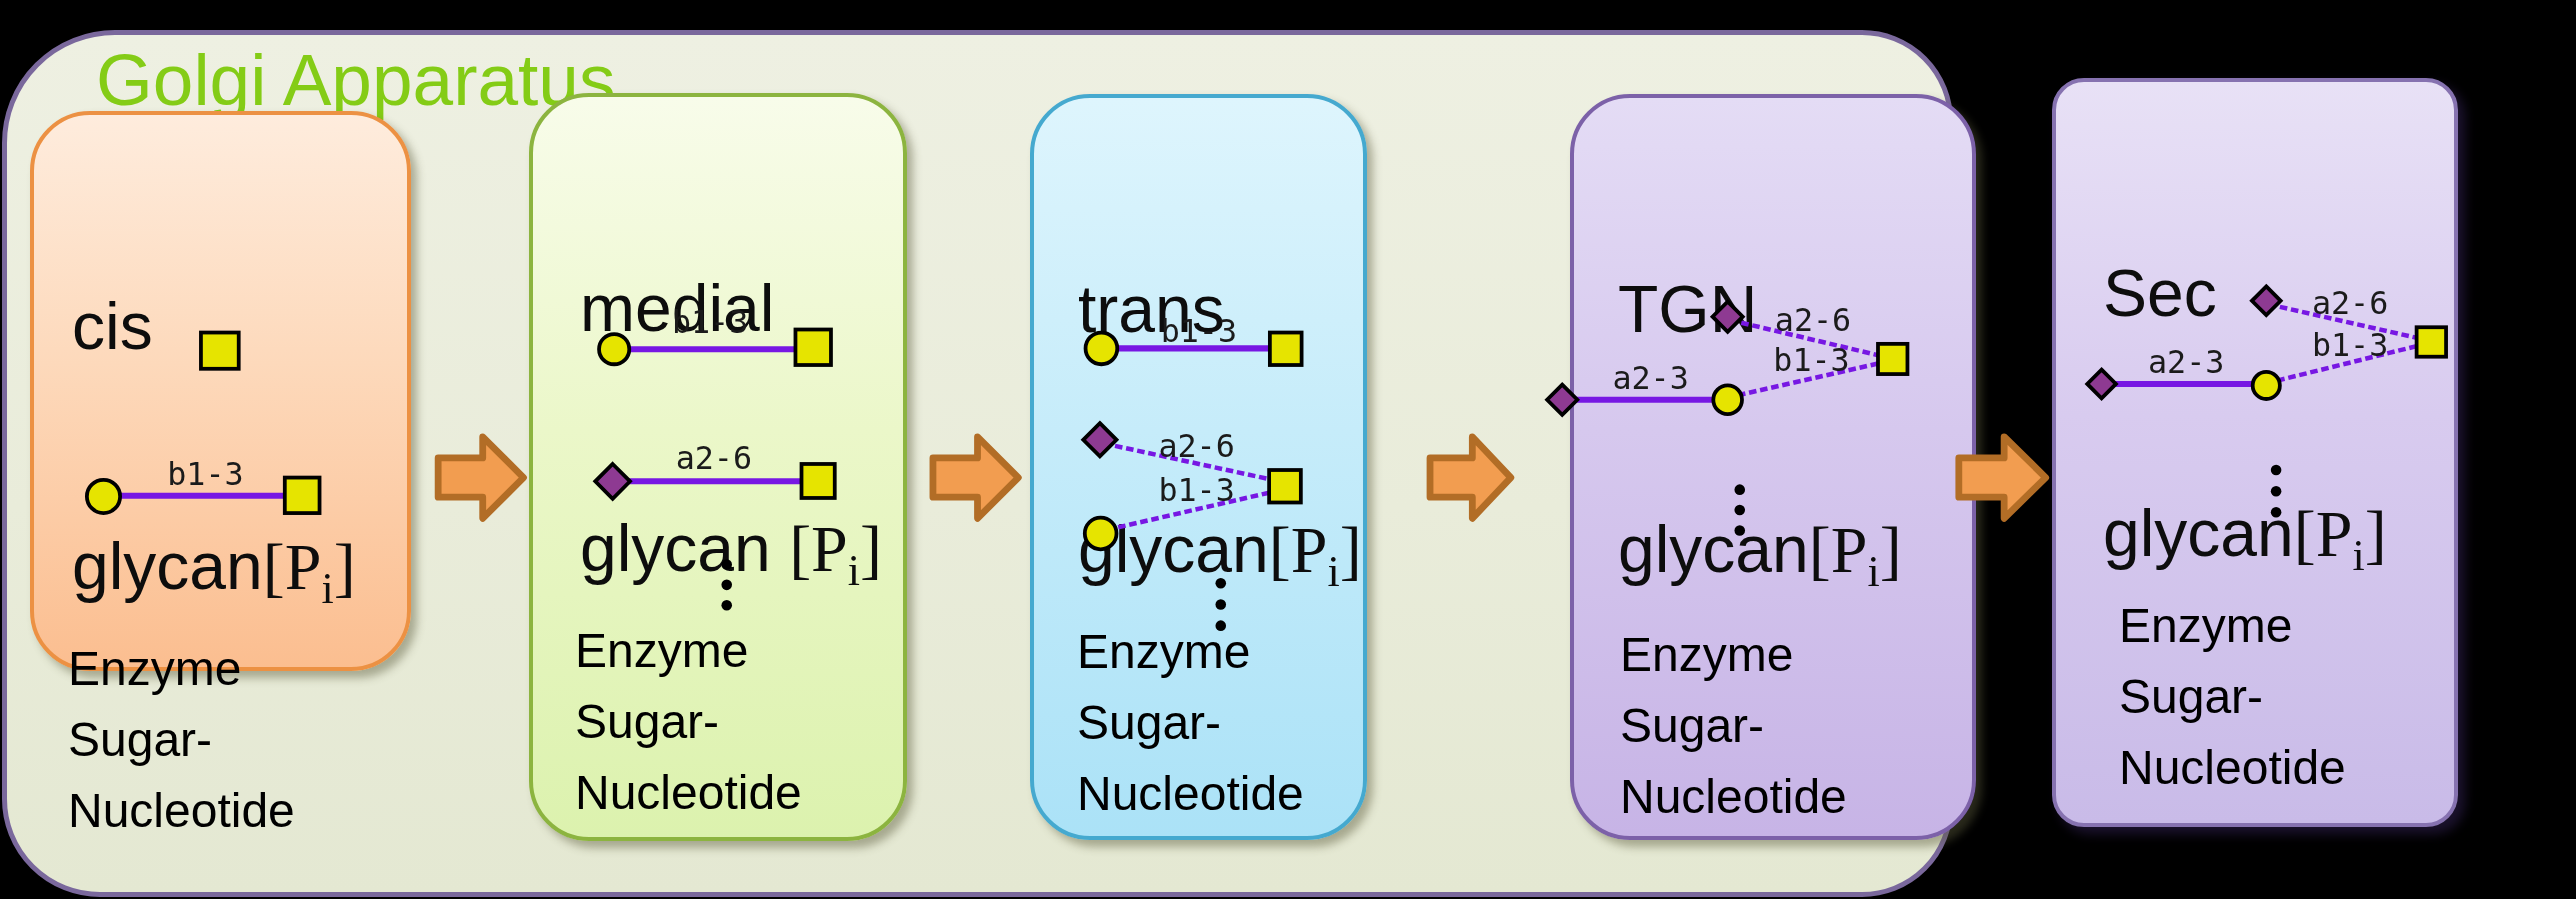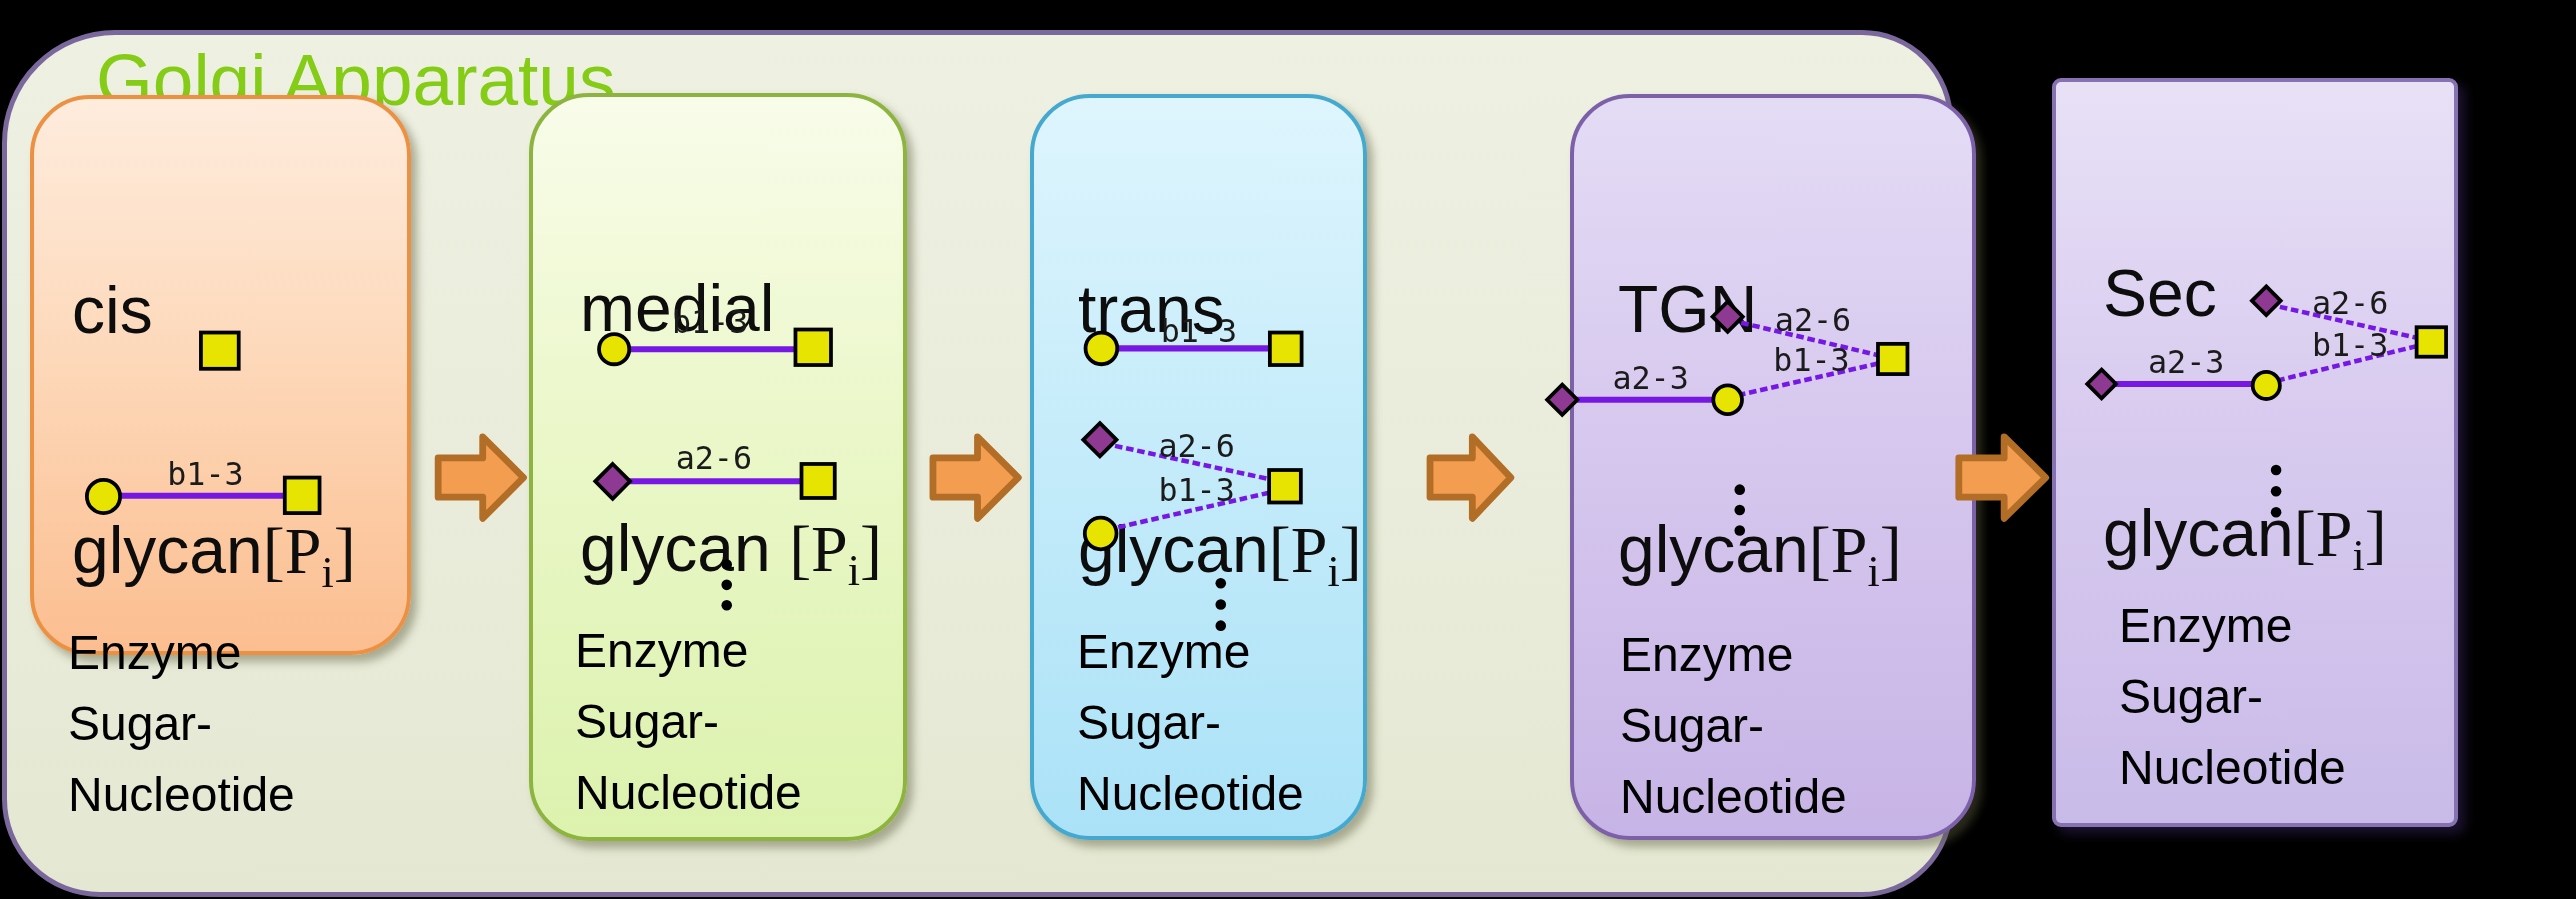--- a/index.html
+++ b/index.html
@@ -3,33 +3,33 @@
 <meta charset="utf-8">
 <style>
   html,body{margin:0;padding:0;background:#000;}
   .stage{position:relative;width:2576px;height:900px;background:#000;overflow:hidden;
          font-family:"Liberation Sans",sans-serif;}
   .golgi{position:absolute;left:1.5px;top:30px;width:1951px;height:867px;box-sizing:border-box;
          border:5.3px solid #7a689c;border-radius:113px 91px 91px 98px;
          background:linear-gradient(180deg,#eef0e2 0%,#e9ecda 55%,#e4e8d2 100%);}
   .page-title{position:absolute;left:96px;top:38px;font-size:73px;line-height:83px;color:#84cc16;}
   .box{position:absolute;box-sizing:border-box;border-radius:60px;}
-  .box-cis{left:30px;top:95px;width:381px;height:560px;border:4.5px solid #ec9143;
+  .box-cis{left:30px;top:111px;width:381px;height:560px;border:4.5px solid #ec9143;
       background:linear-gradient(180deg,#feecdd 0%,#fdd9bb 45%,#fbbe90 100%);
       box-shadow:6px 6.8px 9px rgba(90,90,60,.45);}
   .box-medial{left:529px;top:93px;width:378px;height:748px;border:4.5px solid #8cb43f;
       background:linear-gradient(180deg,#f8fcea 0%,#ebf7c9 45%,#dcf2ae 100%);
       box-shadow:6px 6.8px 9px rgba(90,90,60,.45);}
   .box-trans{left:1030px;top:94px;width:337px;height:746px;border:4.5px solid #45a9cf;
       background:linear-gradient(180deg,#def5fd 0%,#c6ecfa 45%,#abe2f7 100%);
       box-shadow:6px 6.8px 9px rgba(90,90,60,.45);}
   .box-tgn{left:1570px;top:94px;width:406px;height:746px;border:4.5px solid #7c61a8;
       background:linear-gradient(180deg,#e4dcf5 0%,#d6c8ee 45%,#c7b4e6 100%);
       box-shadow:6px 6.8px 9px rgba(90,90,60,.45);}
-  .box-sec{left:2052px;top:78px;width:406px;height:749px;border:4.5px solid #8672b0;border-radius:9px;
+  .box-sec{left:2052px;top:78px;width:406px;height:749px;border:4.5px solid #8672b0;border-radius:32px;
       background:linear-gradient(180deg,#e8e1f6 0%,#d8cbef 45%,#c9bbe8 100%);
       box-shadow:6.8px 6.8px 10.6px rgba(30,20,50,.9);}
   .box-title{position:absolute;left:0;top:10.6px;width:100%;font-size:66px;line-height:80px;color:#0d0d0d;white-space:pre;}
   .bt-line{padding-left:36px;}
   .box-cis  .bt-line{padding-left:38px;}
   .box-medial .bt-line{padding-left:47px;}
   .box-trans .bt-line{padding-left:44px;}
   .box-tgn  .bt-line{padding-left:44px;}
   .box-sec  .bt-line{padding-left:47px;}
   .serif{font-family:"Liberation Serif",serif;}

